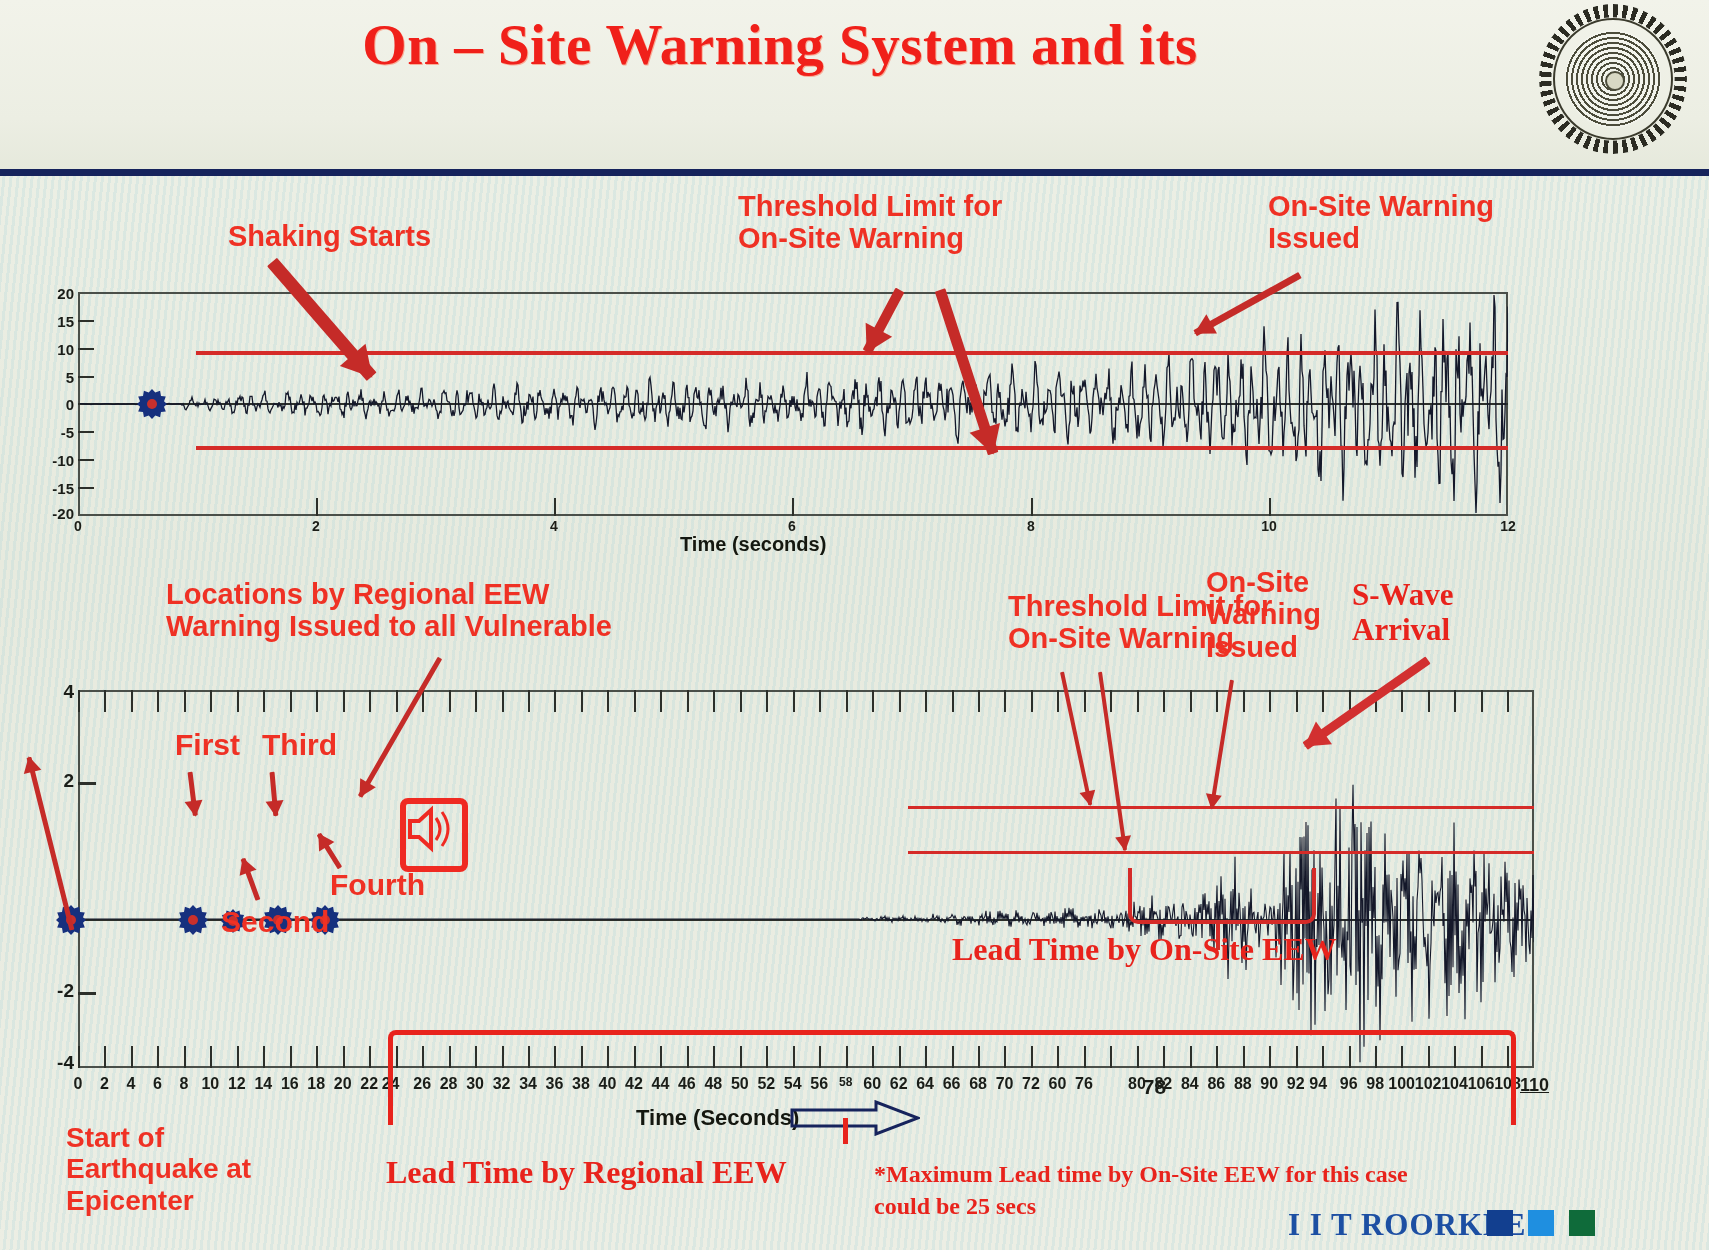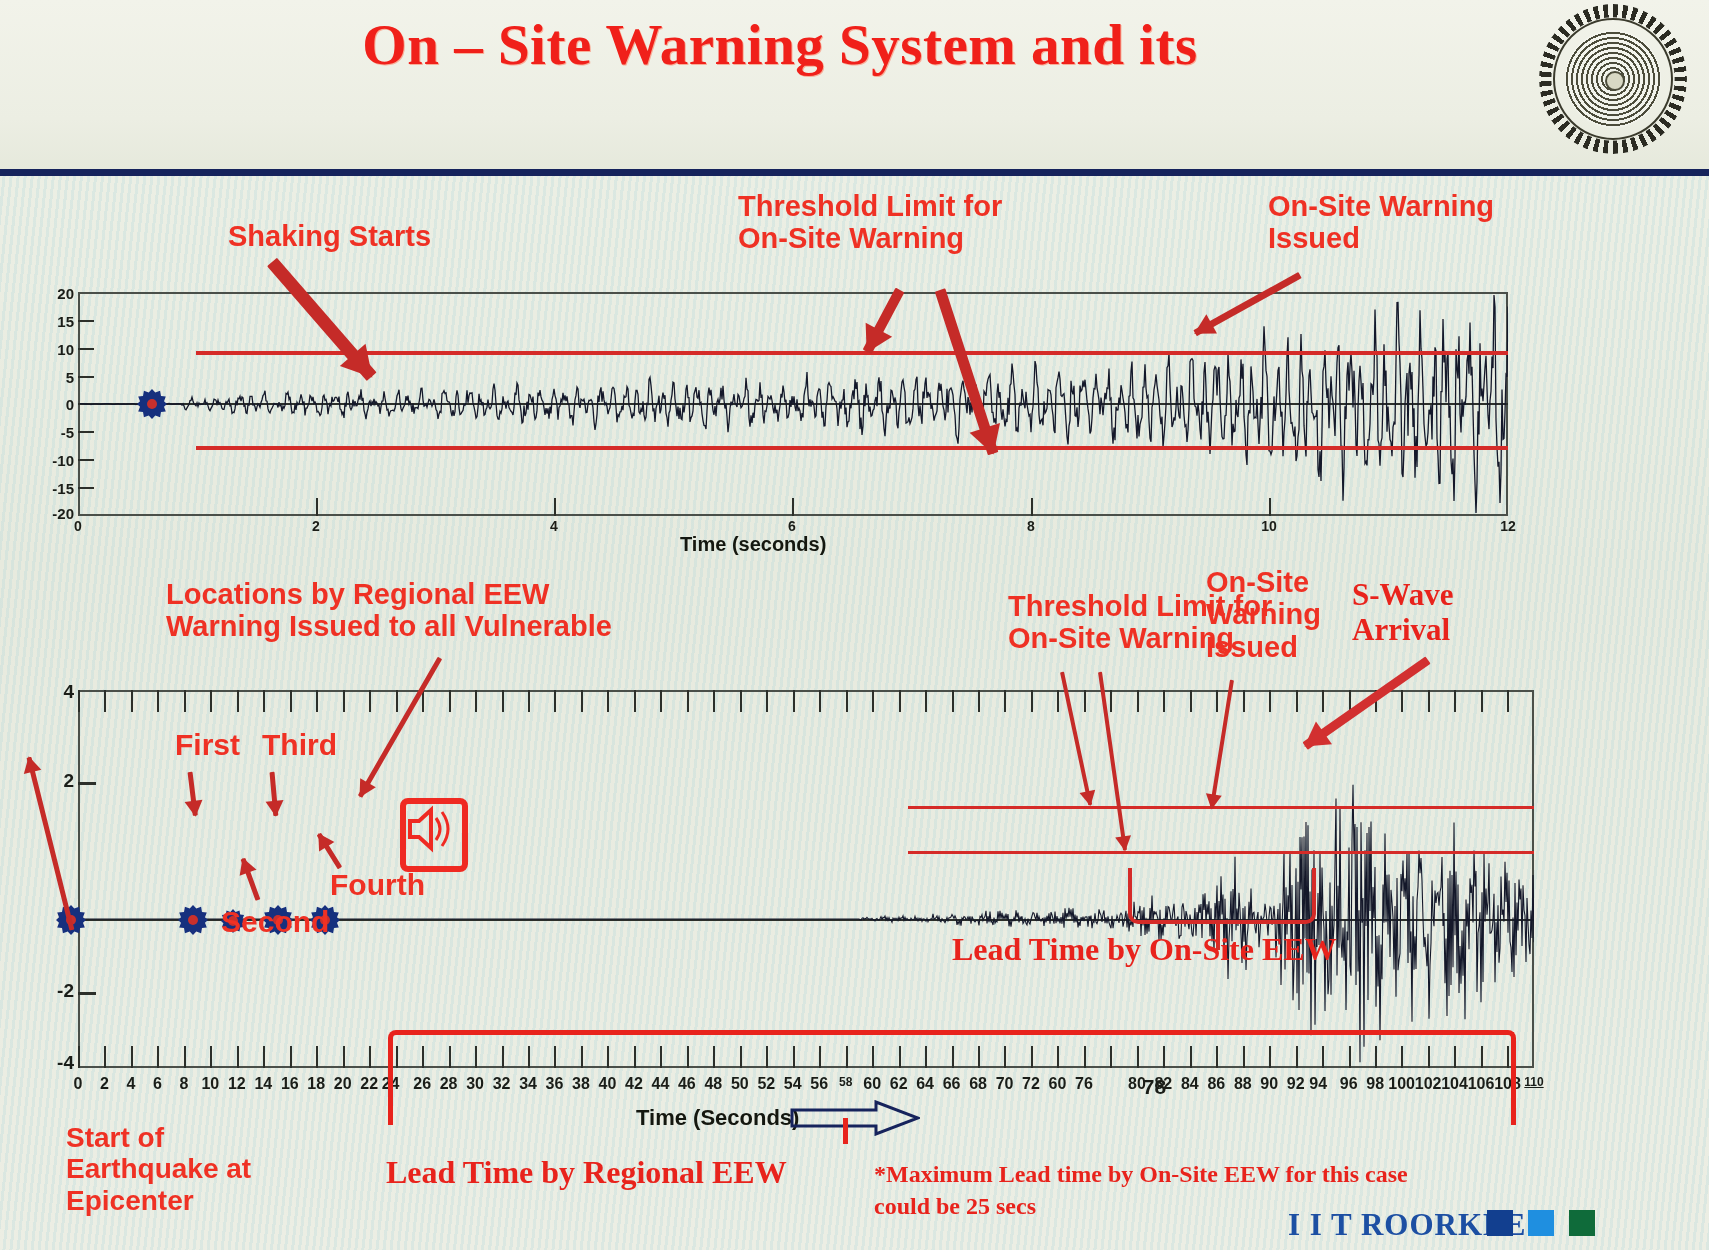--- a/index.html
+++ b/index.html
@@ -234,21 +234,21 @@
       <div class="xlab" style="left: 1177.27px; top: 0px; width: 28px; font-size: 16px;">90</div>
       <div class="xlab" style="left: 1203.75px; top: 0px; width: 28px; font-size: 16px;">92</div>
       <div class="xlab" style="left: 1230.22px; top: 0px; width: 20px; font-size: 16px;">94</div>
       <div class="xlab" style="left: 1256.69px; top: 0px; width: 28px; font-size: 16px;">96</div>
       <div class="xlab" style="left: 1283.16px; top: 0px; width: 28px; font-size: 16px;">98</div>
       <div class="xlab" style="left: 1309.64px; top: 0px; width: 28px; font-size: 16px;">100</div>
       <div class="xlab" style="left: 1336.11px; top: 0px; width: 28px; font-size: 16px;">102</div>
       <div class="xlab" style="left: 1362.58px; top: 0px; width: 28px; font-size: 16px;">104</div>
       <div class="xlab" style="left: 1389.05px; top: 0px; width: 28px; font-size: 16px;">106</div>
       <div class="xlab" style="left: 1415.53px; top: 0px; width: 28px; font-size: 16px;">108</div>
-      <div class="xlab" style="left: 1442px; top: 0px; width: 28px; font-size: 12px; text-decoration: underline;">110</div>
+      <div class="xlab" style="left: 1442px; top: 0px; width: 28px; font-size: 18px; text-decoration: underline;">110</div>
     </div>
 
   <div class="axistitle" style="left:636px;top:1105px;font-size:22px;">Time (Seconds)</div>
 
   <svg class="bigarrow" style="left:790px;top:1100px;" width="130" height="36" viewBox="0 0 130 36">
     <path d="M2,10 L86,10 L86,2 L128,18 L86,34 L86,26 L2,26 Z" fill="none" stroke="#16235c" stroke-width="3"></path>
   </svg>
 
   <div class="burst" style="left:56px;top:905px;">
       <div class="s"></div>

